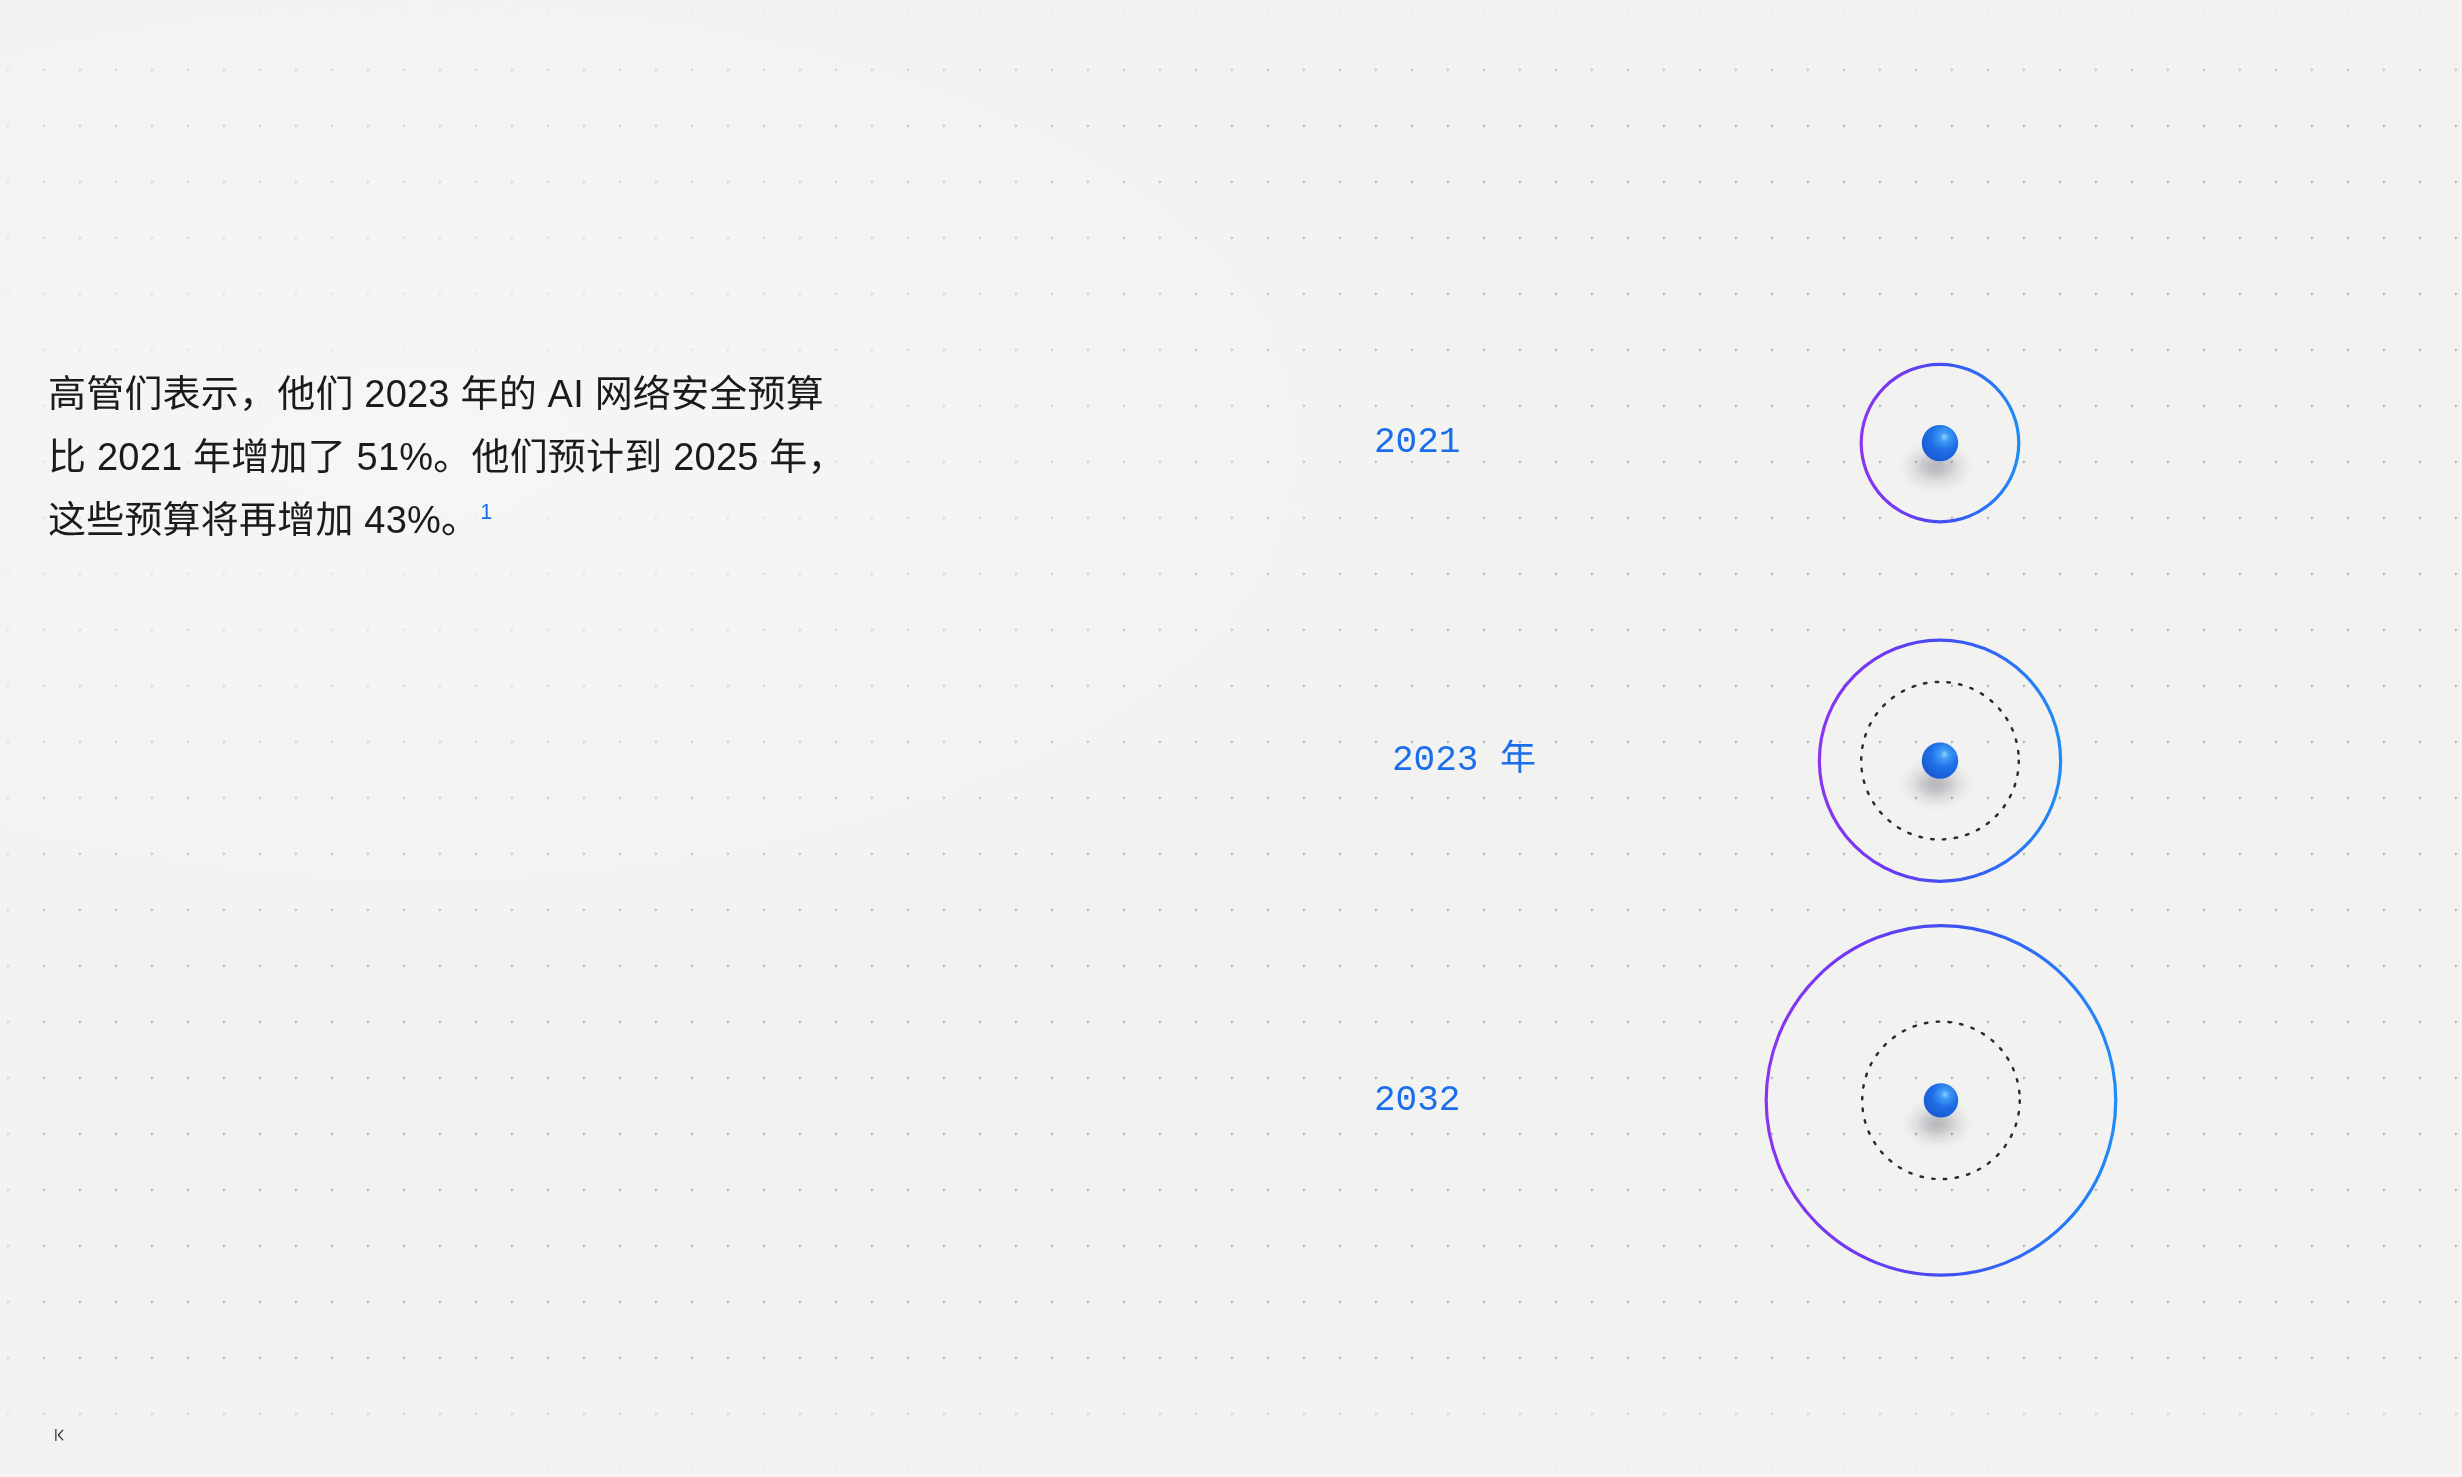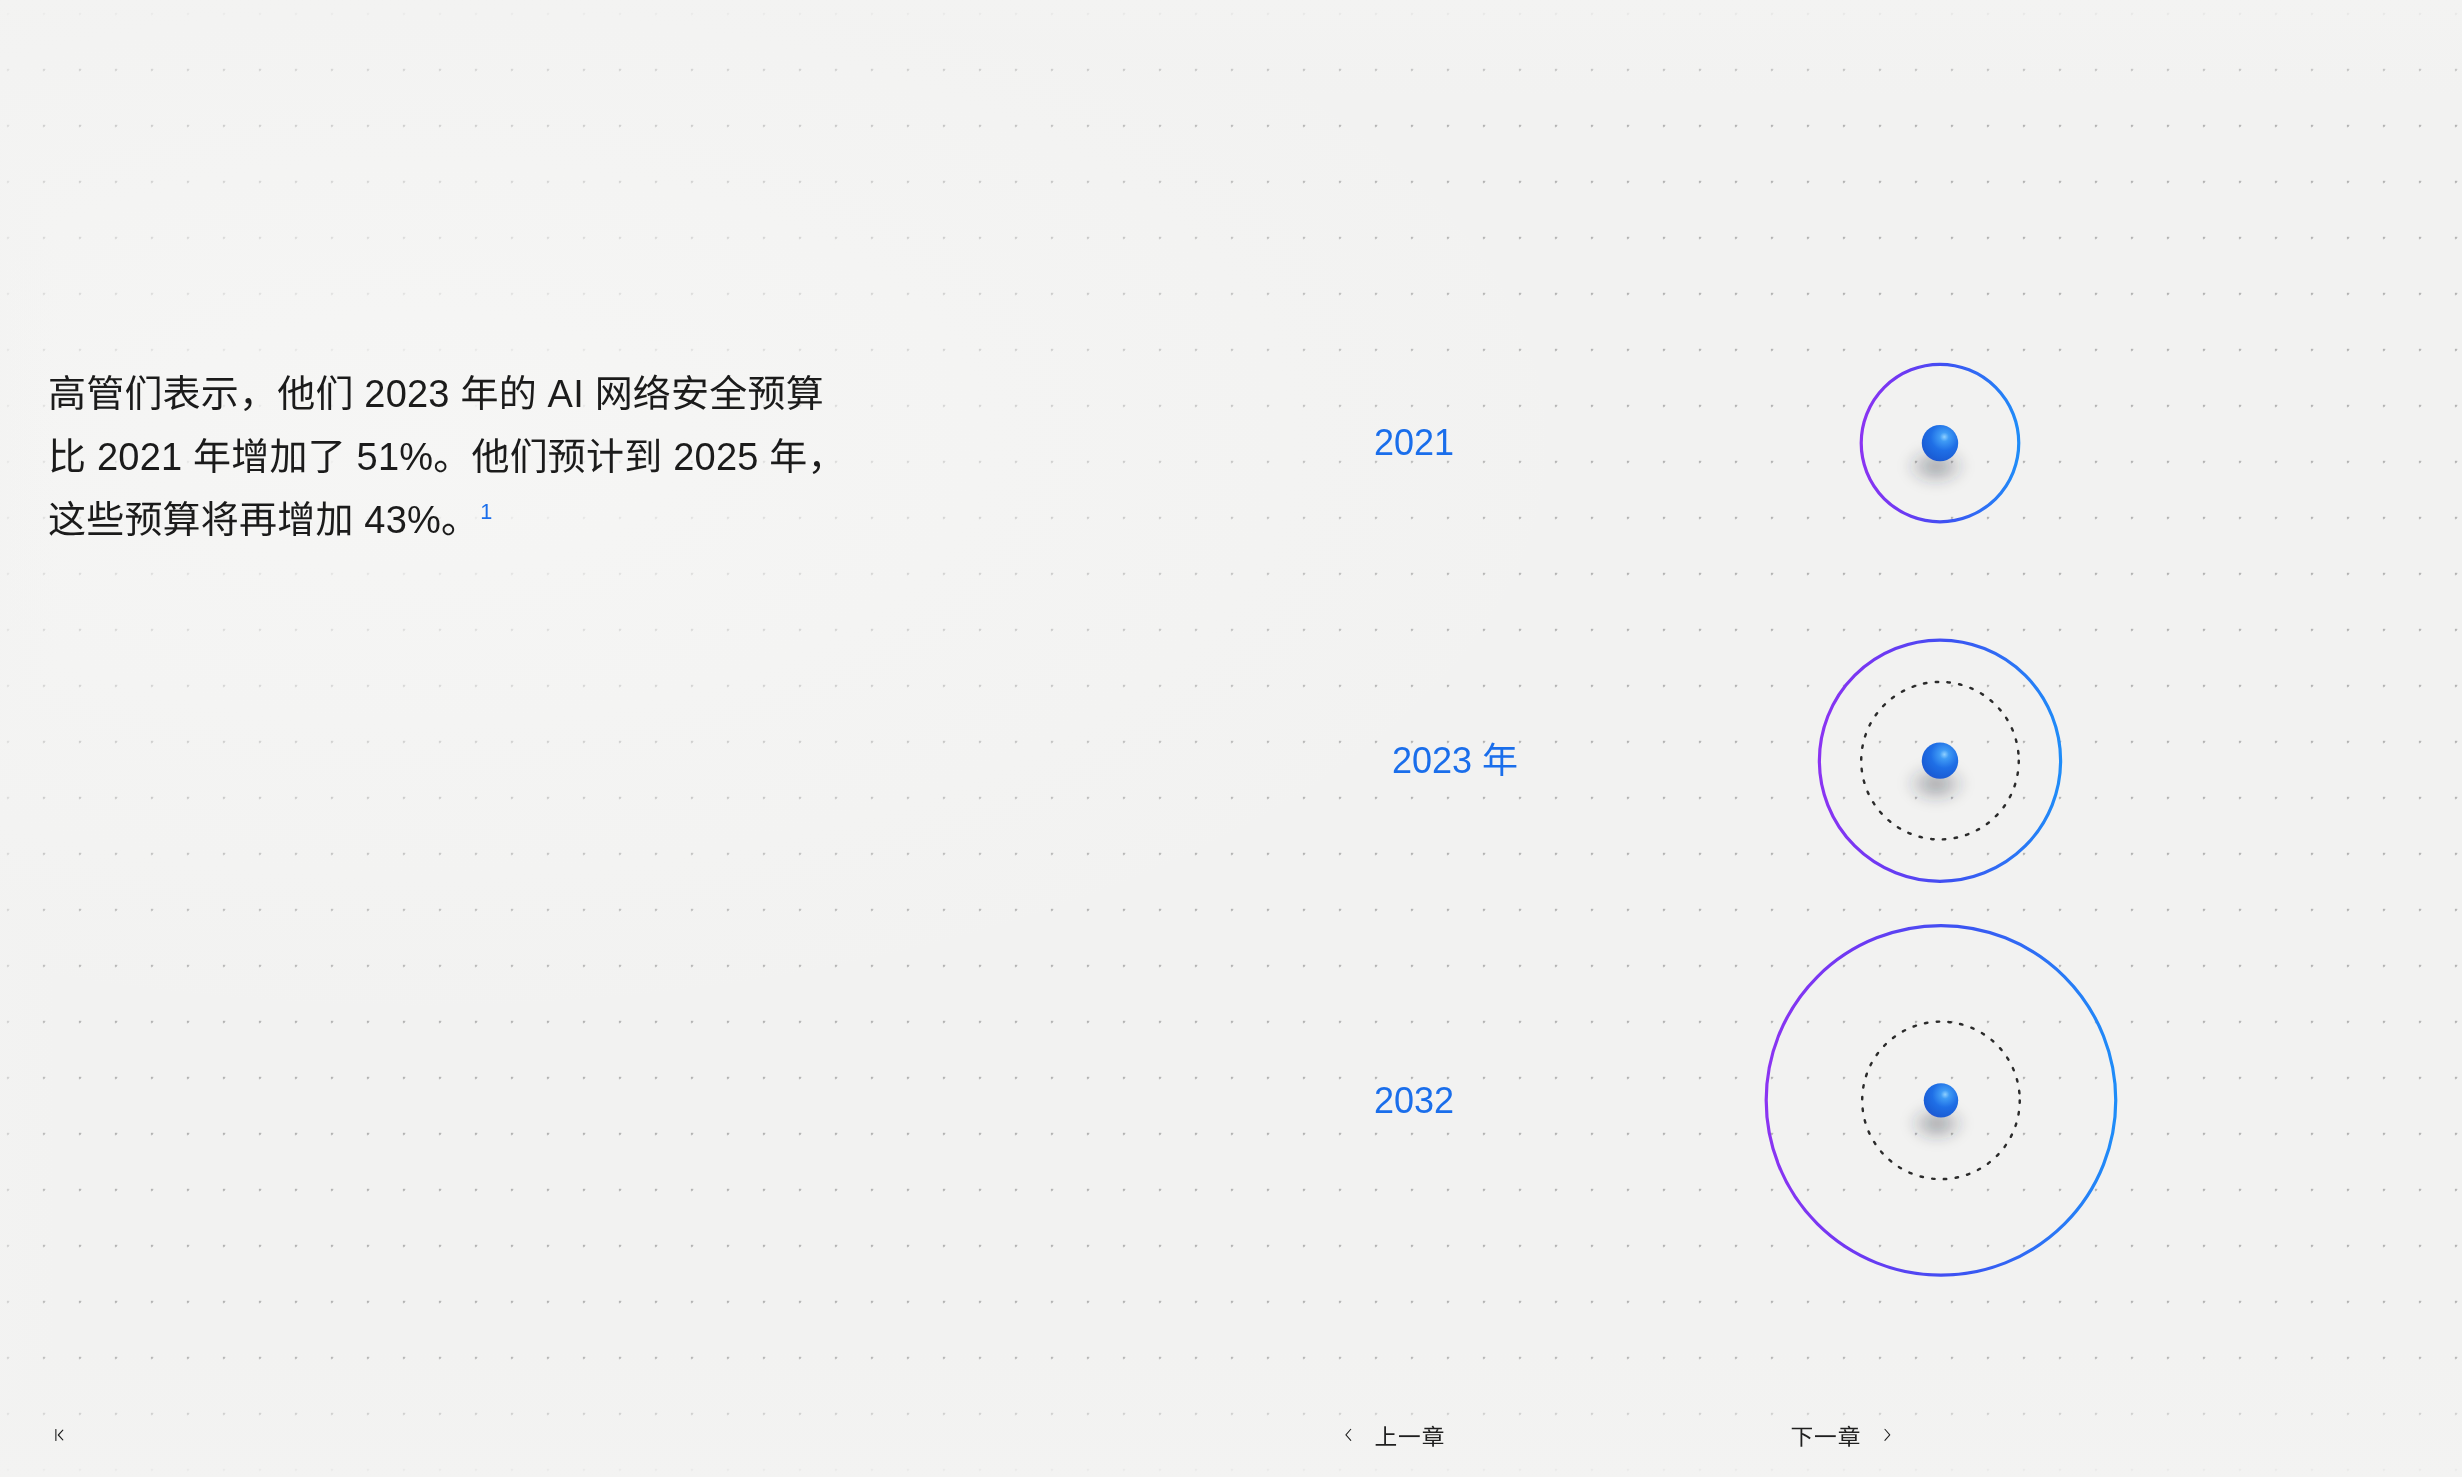--- a/index.html
+++ b/index.html
@@ -86,20 +86,21 @@
     overflow: visible;
   }
   .series-label {
     position: absolute;
     font-size: 36px;
     line-height: 1;
     color: #1a6eeb;
     white-space: nowrap;
     transform: translateY(-50%);
     text-align: right;
+    font-family: Liberation Mono, monospace;
   }
 
   
   #footer {
     position: absolute;
     left: 0;
     right: 0;
     bottom: 0;
     height: 84px;
   }
@@ -214,38 +215,17 @@
 
     <div id="first-page-btn">
       <span class="chev">
         <svg width="16.7" height="16.7" viewBox="0 0 24 24" fill="none" stroke="#1f1f1f" stroke-width="1.6" stroke-linecap="round" stroke-linejoin="round">
           <path d="M7 4 L7 20"></path>
           <path d="M17 5 L10.5 12 L17 19"></path>
         </svg>
       </span>
     </div>
 
-    <div id="nav-center">
-
-      <div class="nav-btn">
-        <span class="chev">
-          <svg width="16.7" height="16.7" viewBox="0 0 24 24" fill="none" stroke="#1f1f1f" stroke-width="1.5" stroke-linecap="round" stroke-linejoin="round">
-            <path d="M15.5 4 L8.5 12 L15.5 20"></path>
-          </svg>
-        </span>
-        <span>上一章</span>
-      </div>
-
-      <div class="nav-btn">
-        <span>下一章</span>
-        <span class="chev">
-          <svg width="16.7" height="16.7" viewBox="0 0 24 24" fill="none" stroke="#1f1f1f" stroke-width="1.5" stroke-linecap="round" stroke-linejoin="round">
-            <path d="M8.5 4 L15.5 12 L8.5 20"></path>
-          </svg>
-        </span>
-      </div>
-
-    </div>
 
   </div>
 
 </div>
 
 
 </body></html>

